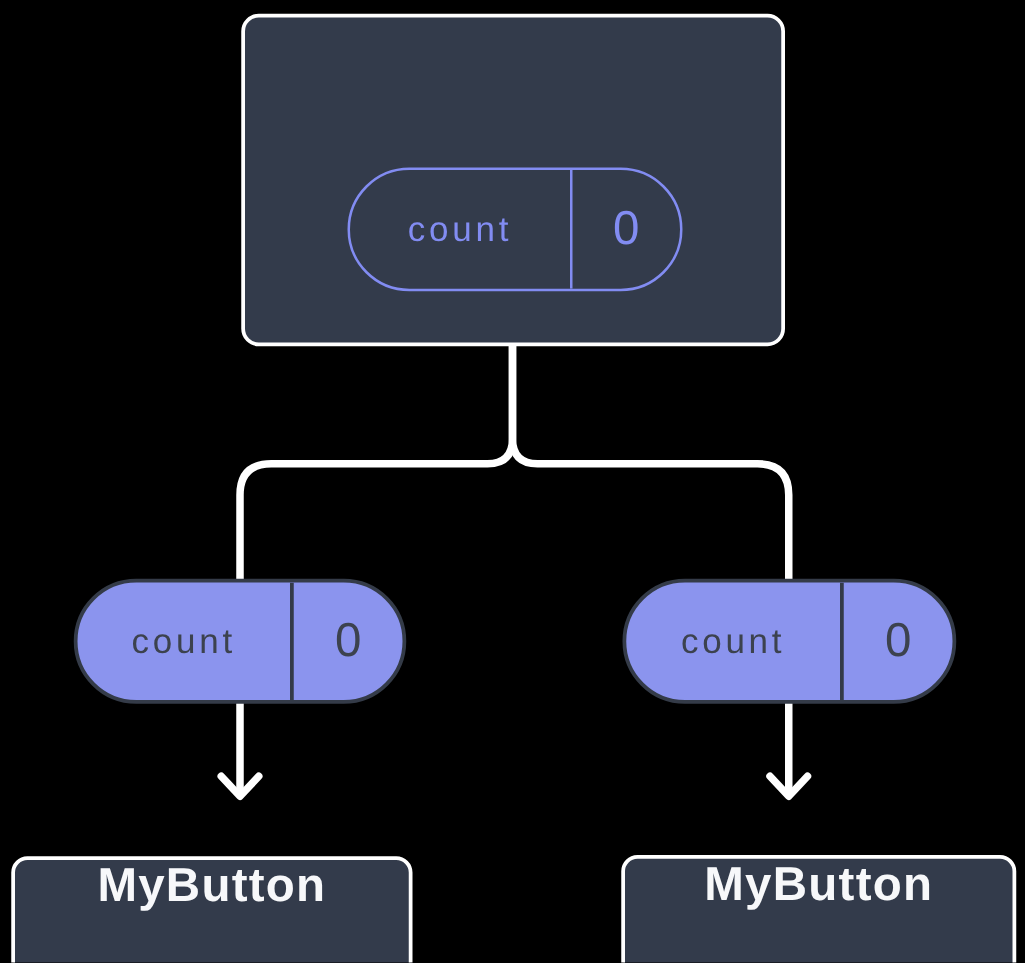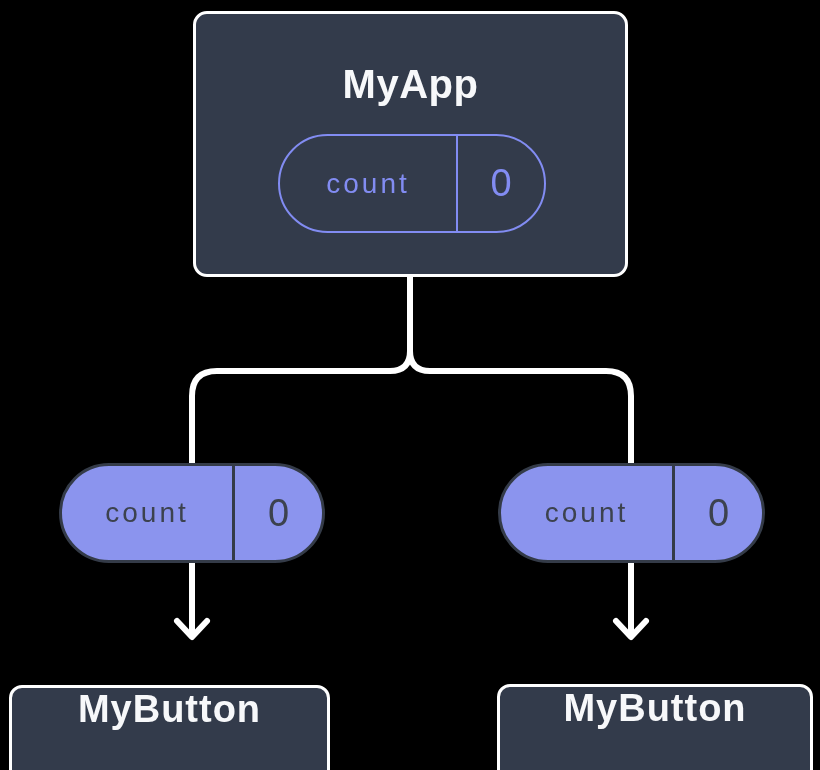--- a/index.html
+++ b/index.html
@@ -89,21 +89,20 @@
       <path d="M410,277 L410,351 Q410,371 390,371 L217,371 Q192,371 192,396 L192,466"></path>
       <path d="M410,277 L410,351 Q410,371 430,371 L606,371 Q631,371 631,396 L631,466"></path>
       <path d="M192,563 L192,633"></path>
       <path d="M177,621 L192,637 L207,621"></path>
       <path d="M631,563 L631,633"></path>
       <path d="M616,621 L631,637 L646,621"></path>
     </g>
   </svg>
 
   <div class="node node-root">
-    <div class="node-title">MyApp</div>
     <div class="pill pill-outline">
       <div class="pill-name">count</div>
       <div class="pill-divider"></div>
       <div class="pill-value">0</div>
     </div>
   </div>
 
   <div class="pill pill-solid pill-solid-left">
     <div class="pill-name">count</div>
     <div class="pill-divider"></div>

